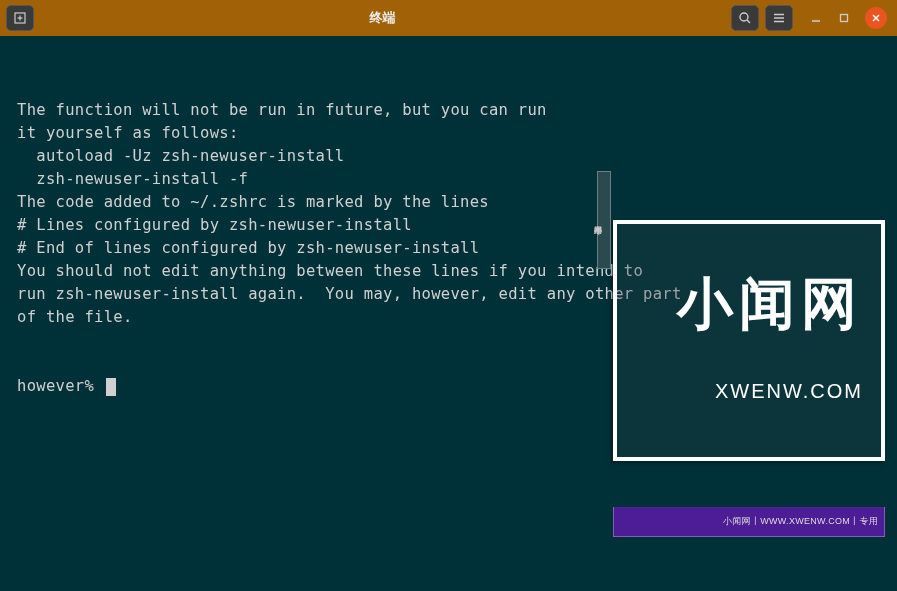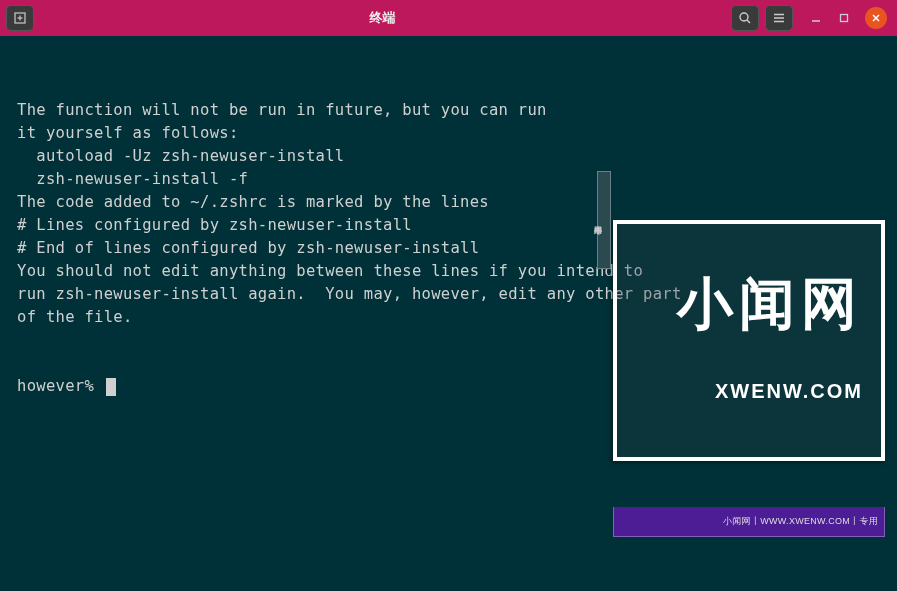--- a/index.html
+++ b/index.html
@@ -9,21 +9,21 @@
     }
     body {
       width: 897px;
       height: 591px;
       background: #1a1a1a;
       font-family: monospace;
       overflow: hidden;
     }
     .titlebar {
       height: 36px;
-      background: #be185d;
+      background: #a16207;
       display: flex;
       align-items: center;
       padding: 0 6px;
       gap: 6px;
     }
     .titlebar-left {
       display: flex;
       align-items: center;
     }
     .titlebar-btn {
@@ -121,21 +121,21 @@
       font-family: sans-serif;
       font-size: 56px;
       font-weight: bold;
       letter-spacing: 6px;
       line-height: 1;
     }
     .watermark-en {
       color: #fff;
       font-family: sans-serif;
       font-size: 20px;
-      font-weight: bold;
+      font-weight: normal;
       letter-spacing: 2px;
       margin-top: 2px;
     }
     .watermark-bar {
       background: #4c1d95;
       color: #ddd;
       font-size: 9px;
       font-family: sans-serif;
       text-align: right;
       padding: 3px 6px;

